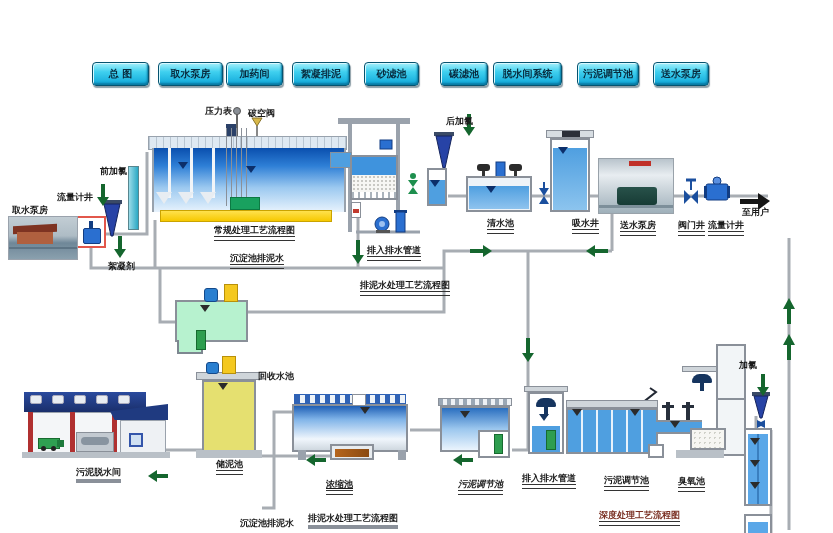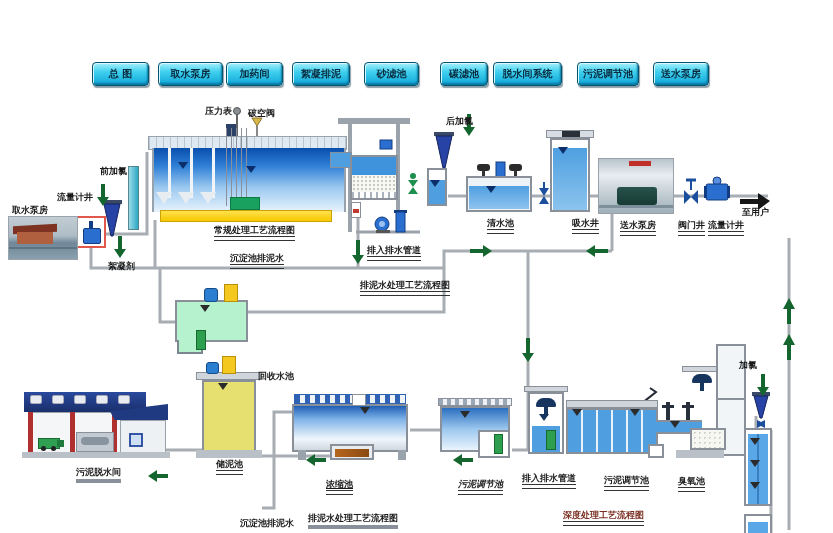--- a/index.html
+++ b/index.html
@@ -392,16 +392,16 @@
   <span class="lbl" style="left:258px;top:372px;">回收水池</span>
   <span class="lbl u2" style="left:216px;top:460px;">储泥池</span>
   <span class="lbl bar" style="left:76px;top:468px;">污泥脱水间</span>
   <span class="lbl" style="left:240px;top:519px;">沉淀池排泥水</span>
   <span class="lbl u2" style="left:326px;top:480px;text-decoration:underline;">浓缩池</span>
   <span class="lbl u2" style="left:458px;top:480px;font-style:italic;">污泥调节池</span>
   <span class="lbl bar" style="left:308px;top:514px;">排泥水处理工艺流程图</span>
   <span class="lbl u2" style="left:522px;top:474px;">排入排水管道</span>
   <span class="lbl u2" style="left:604px;top:476px;">污泥调节池</span>
   <span class="lbl u2" style="left:678px;top:477px;">臭氧池</span>
-  <span class="lbl u2 maroon" style="left:563px;top:511px;">深度处理工艺流程图</span>
+  <span class="lbl u2 maroon" style="left:599px;top:511px;">深度处理工艺流程图</span>
   <span class="lbl" style="left:739px;top:361px;">加氯</span>
 
 </div>
 
 </body></html>

